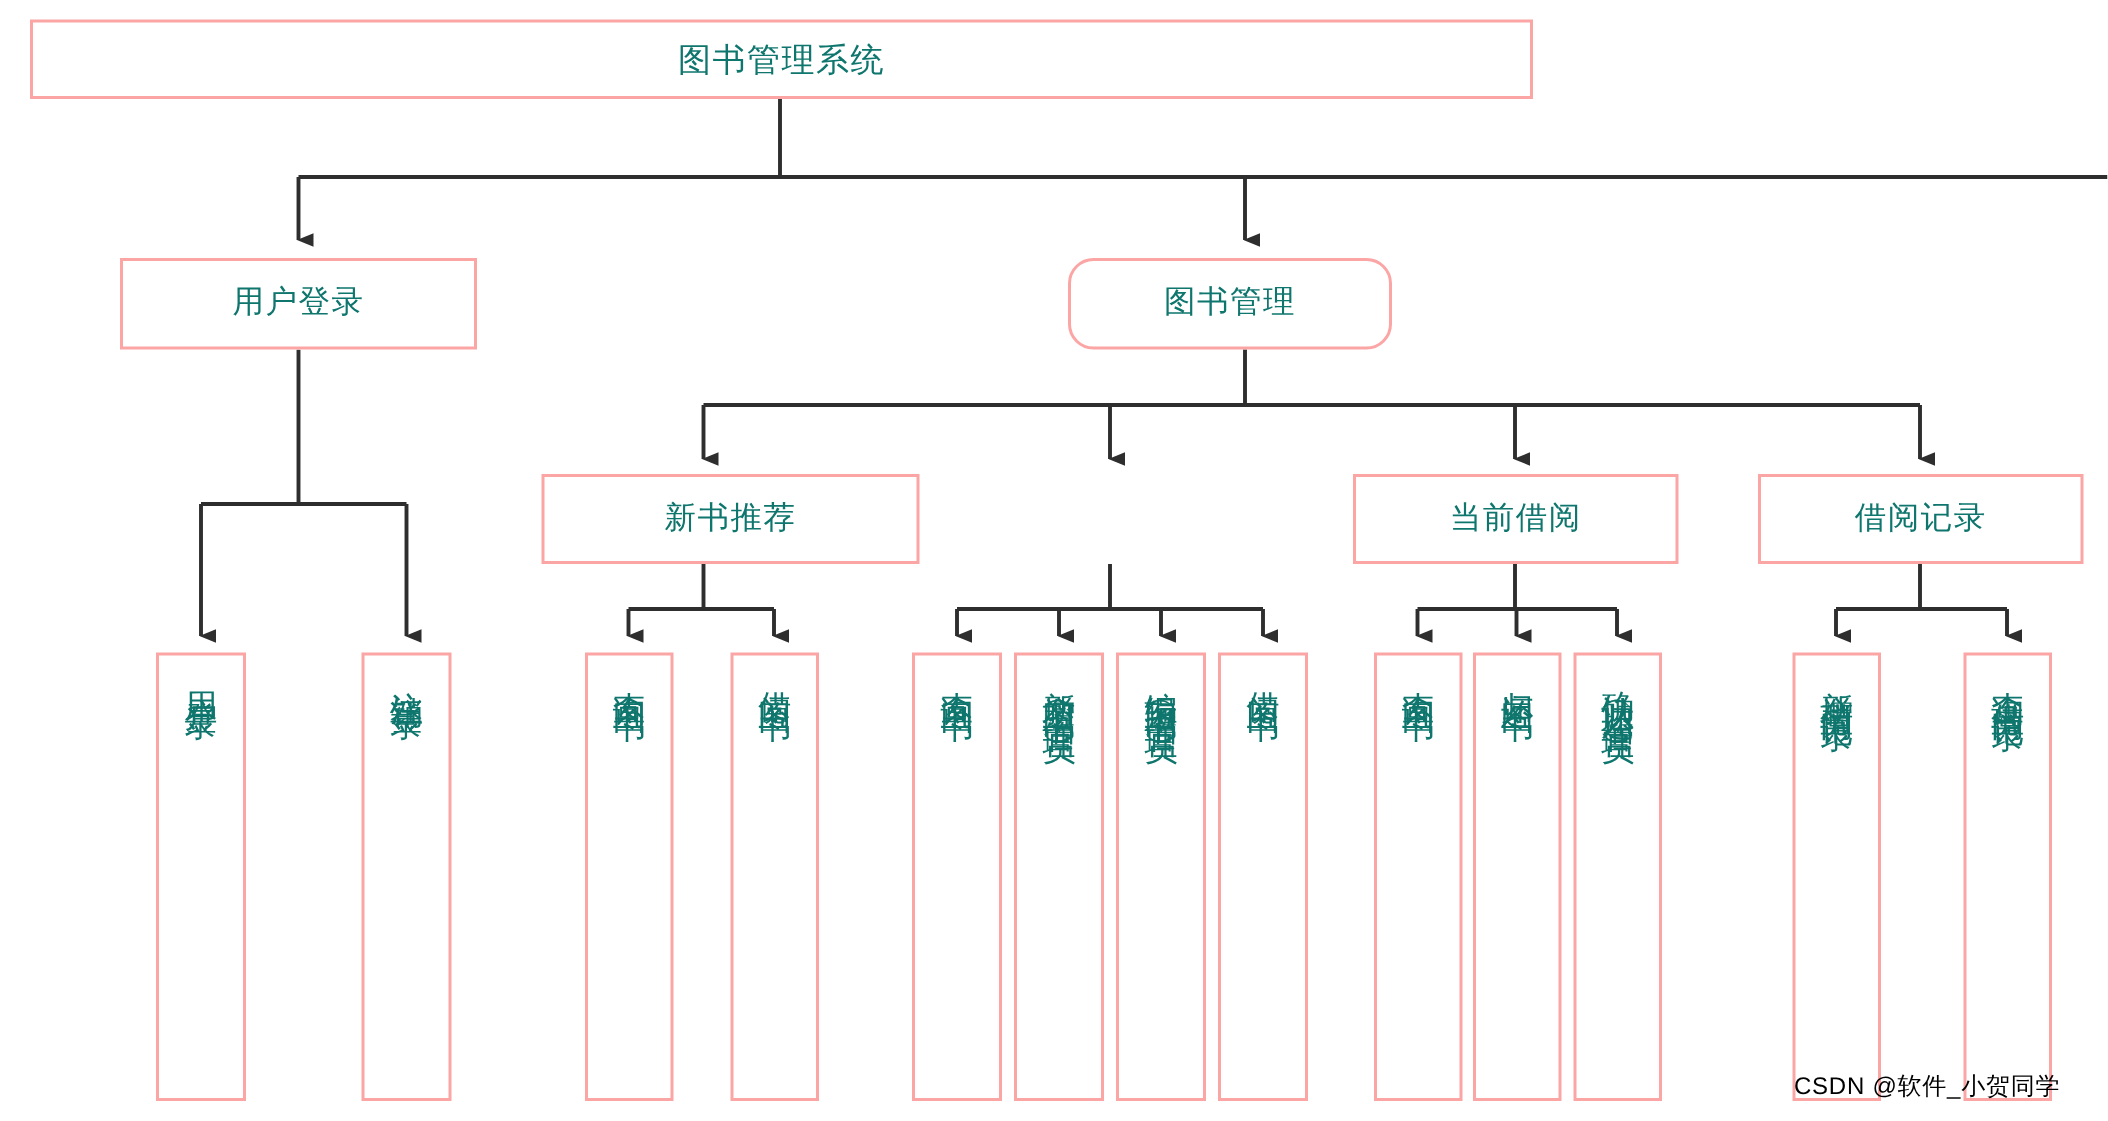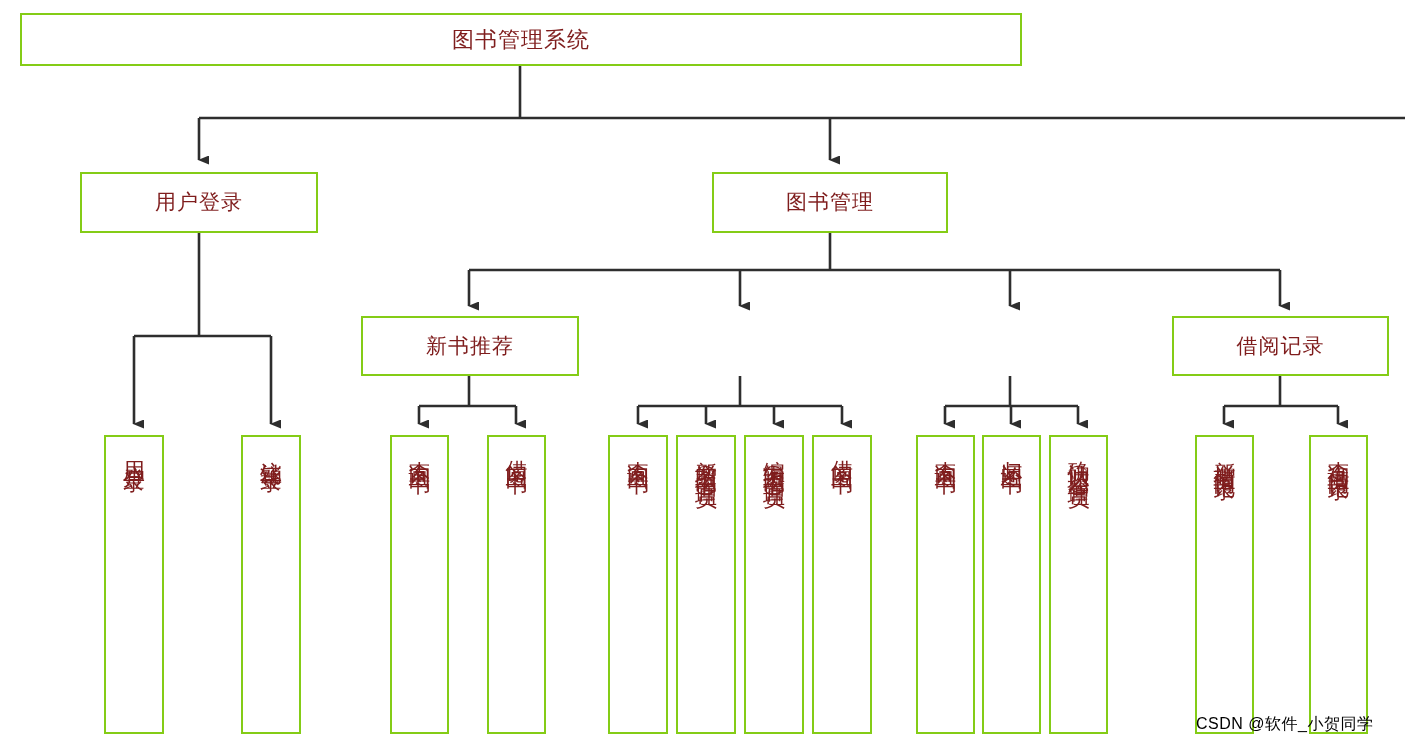--- a/index.html
+++ b/index.html
@@ -22,25 +22,25 @@
     left: 0;
     top: 0;
     width: 1405px;
     height: 747px;
     pointer-events: none;
   }
   .node {
     position: absolute;
     box-sizing: border-box;
     background: #ffffff;
-    border: 2px solid #84cc16;
+    border: 2px solid #fca5a5;
     display: flex;
     align-items: center;
     justify-content: center;
-    color: #7f1d1d;
+    color: #0f766e;
   }
   .node .label {
     display: block;
     text-align: center;
     line-height: 1.15;
   }
   
   .node.horiz .label {
     font-size: 21px;
     letter-spacing: 1px;
@@ -131,29 +131,32 @@
   </svg>
 
   <div class="node root horiz" style="left:20px; top:13px; width:1002px; height:53px;">
     <span class="label">图书管理系统</span>
   </div>
 
   <div class="node horiz" style="left:80px; top:172px; width:238px; height:61px;">
     <span class="label">用户登录</span>
   </div>
 
-  <div class="node horiz" style="left:712px; top:172px; width:236px; height:61px;">
+  <div class="node horiz" style="left:712px; top:172px; width:216px; height:61px;border-radius:17px;">
     <span class="label">图书管理</span>
   </div>
 
-  <div class="node horiz" style="left:361px; top:316px; width:218px; height:60px;">
+  <div class="node horiz" style="left:361px; top:316px; width:252px; height:60px;">
     <span class="label">新书推荐</span>
   </div>
 
 
+  <div class="node horiz" style="left:902px; top:316px; width:217px; height:60px;">
+    <span class="label">当前借阅</span>
+  </div>
 
   <div class="node horiz" style="left:1172px; top:316px; width:217px; height:60px;">
     <span class="label">借阅记录</span>
   </div>
 
   <div class="node vert" style="left:104px; top:435px; width:60px; height:299px;">
     <span class="label">用户登录</span>
   </div>
 
   <div class="node vert" style="left:241px; top:435px; width:60px; height:299px;">

